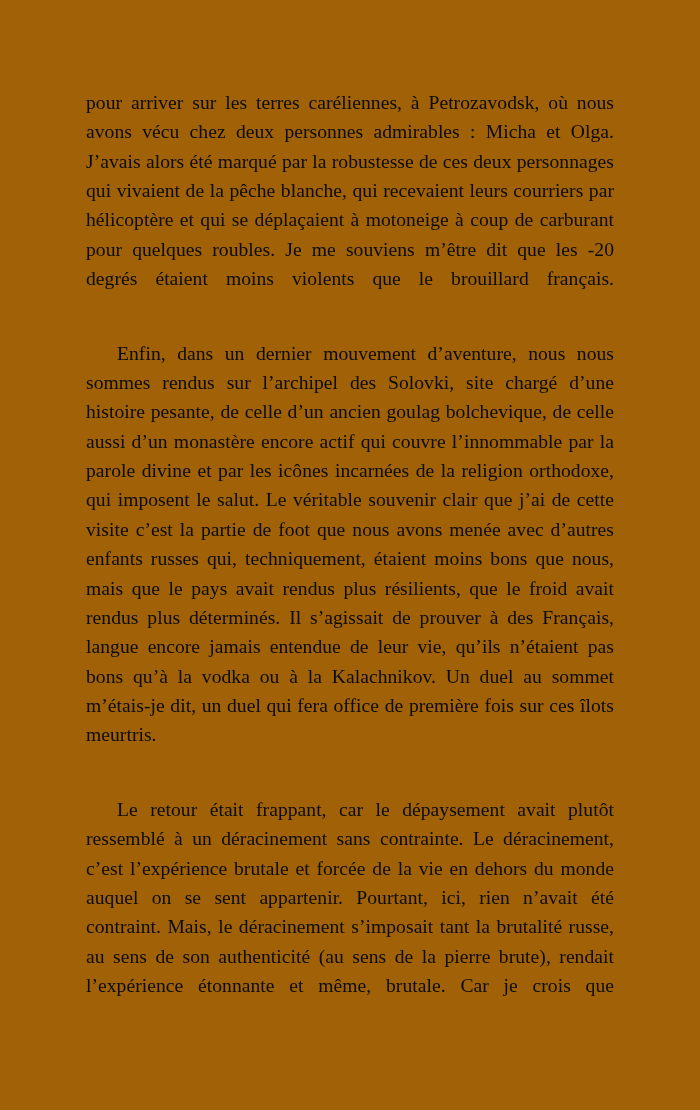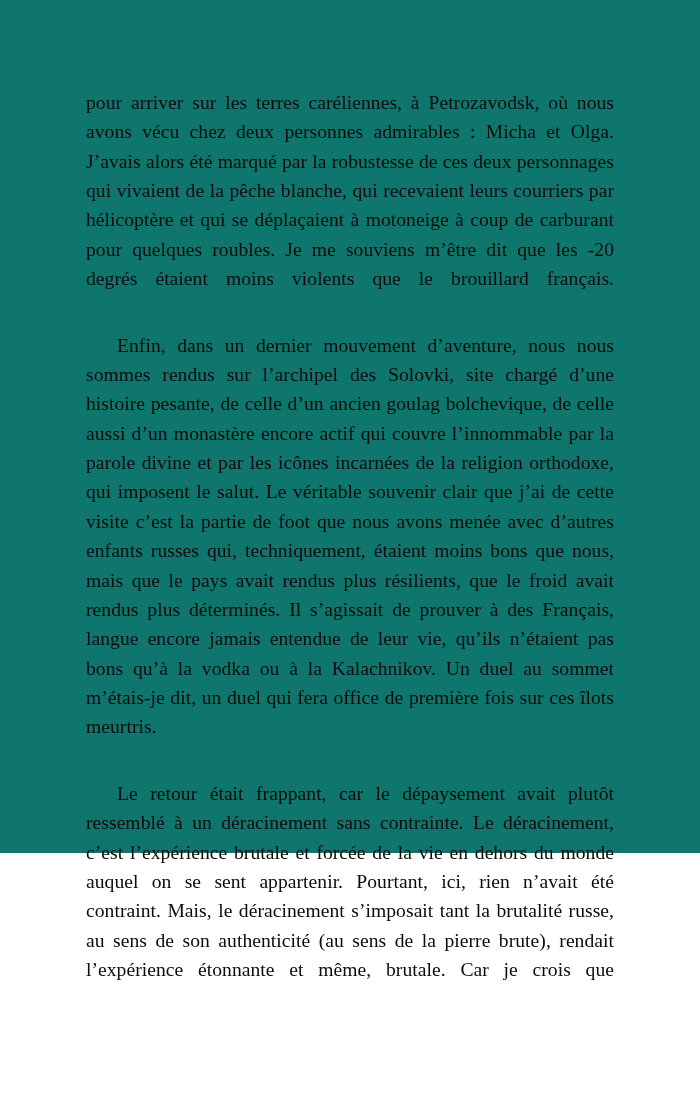--- a/index.html
+++ b/index.html
@@ -12,22 +12,22 @@
     height: 1110px;
     background: #ffffff;
     font-family: "Liberation Serif", "DejaVu Serif", serif;
     color: #0b0b0b;
     overflow: hidden;
   }
 
   .page {
     position: relative;
     width: 700px;
-    height: 853px;
-    background: #0f766e;
+    height: 1110px;
+    background: #a16207;
     box-sizing: border-box;
   }
 
   .text-block {
     position: absolute;
     left: 86px;
     top: 88px;
     width: 528px;
   }
 
@@ -43,21 +43,21 @@
     word-spacing: 0.004em;
     letter-spacing: 0.002em;
   }
 
   
   .para.continued {
     text-indent: 0;
   }
 
   .para + .para {
-    margin-top: 8px;
+    margin-top: 16px;
   }
 
   
   .para::after {
     content: "";
     display: inline-block;
     width: 100%;
   }
 </style>
 </head>

